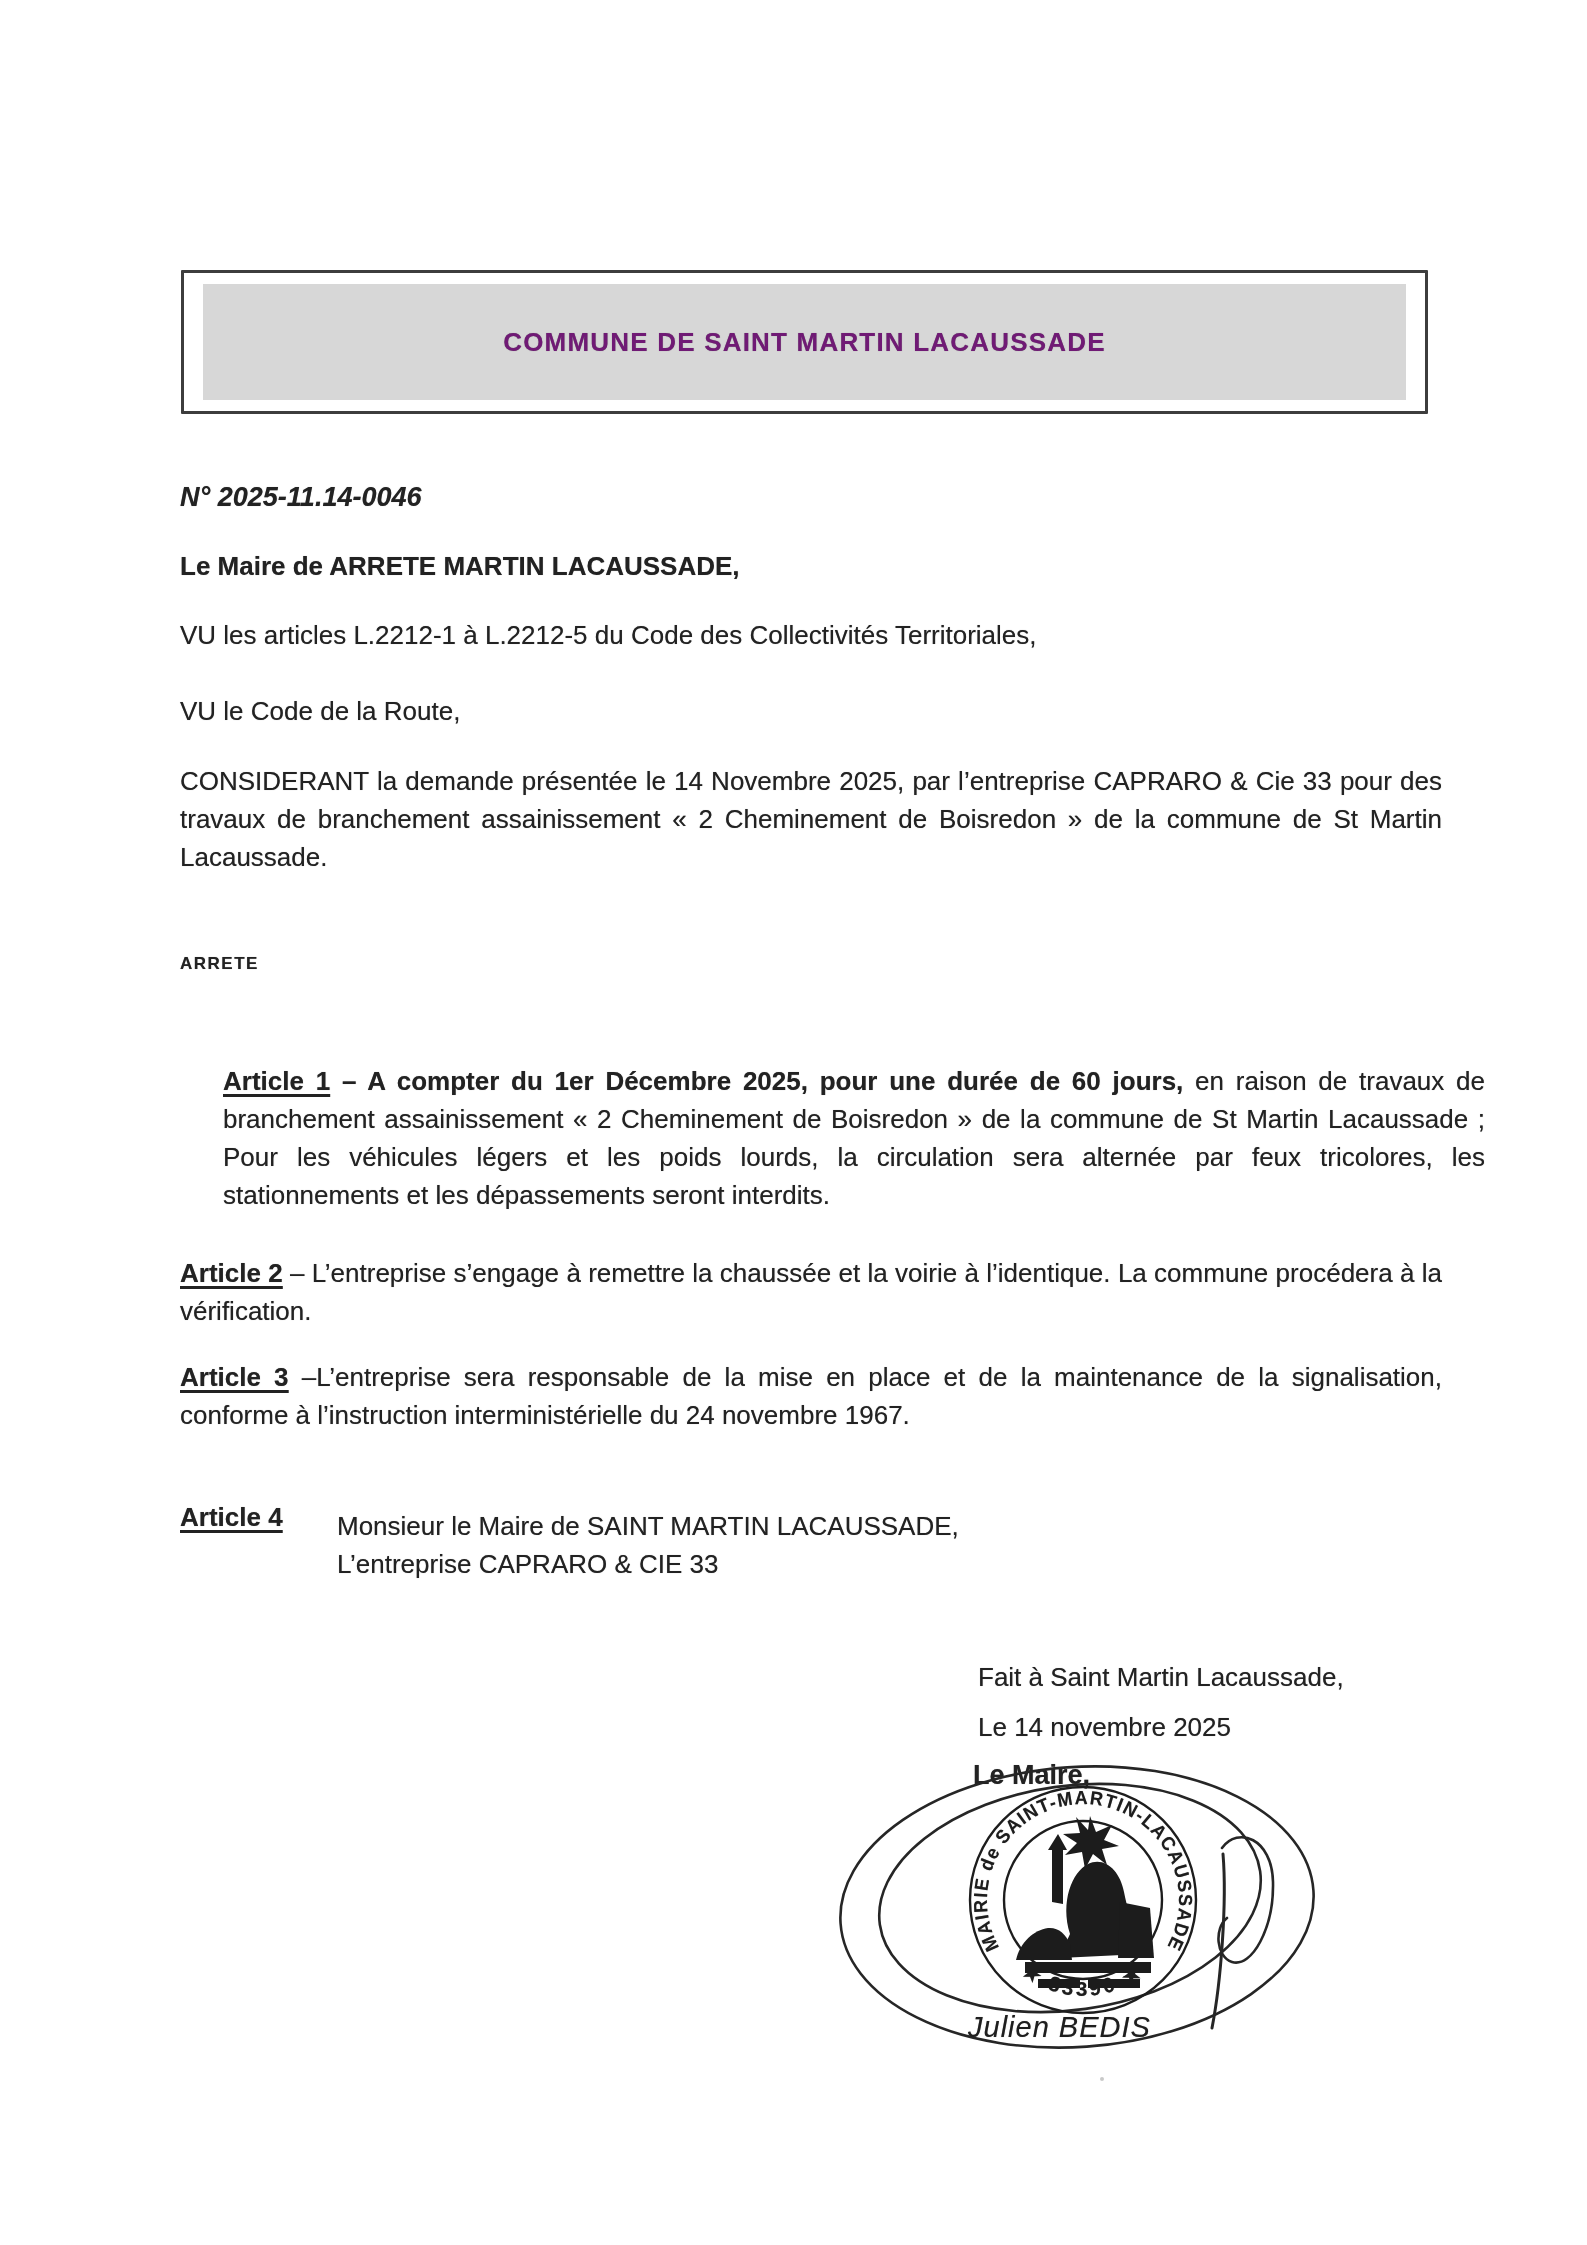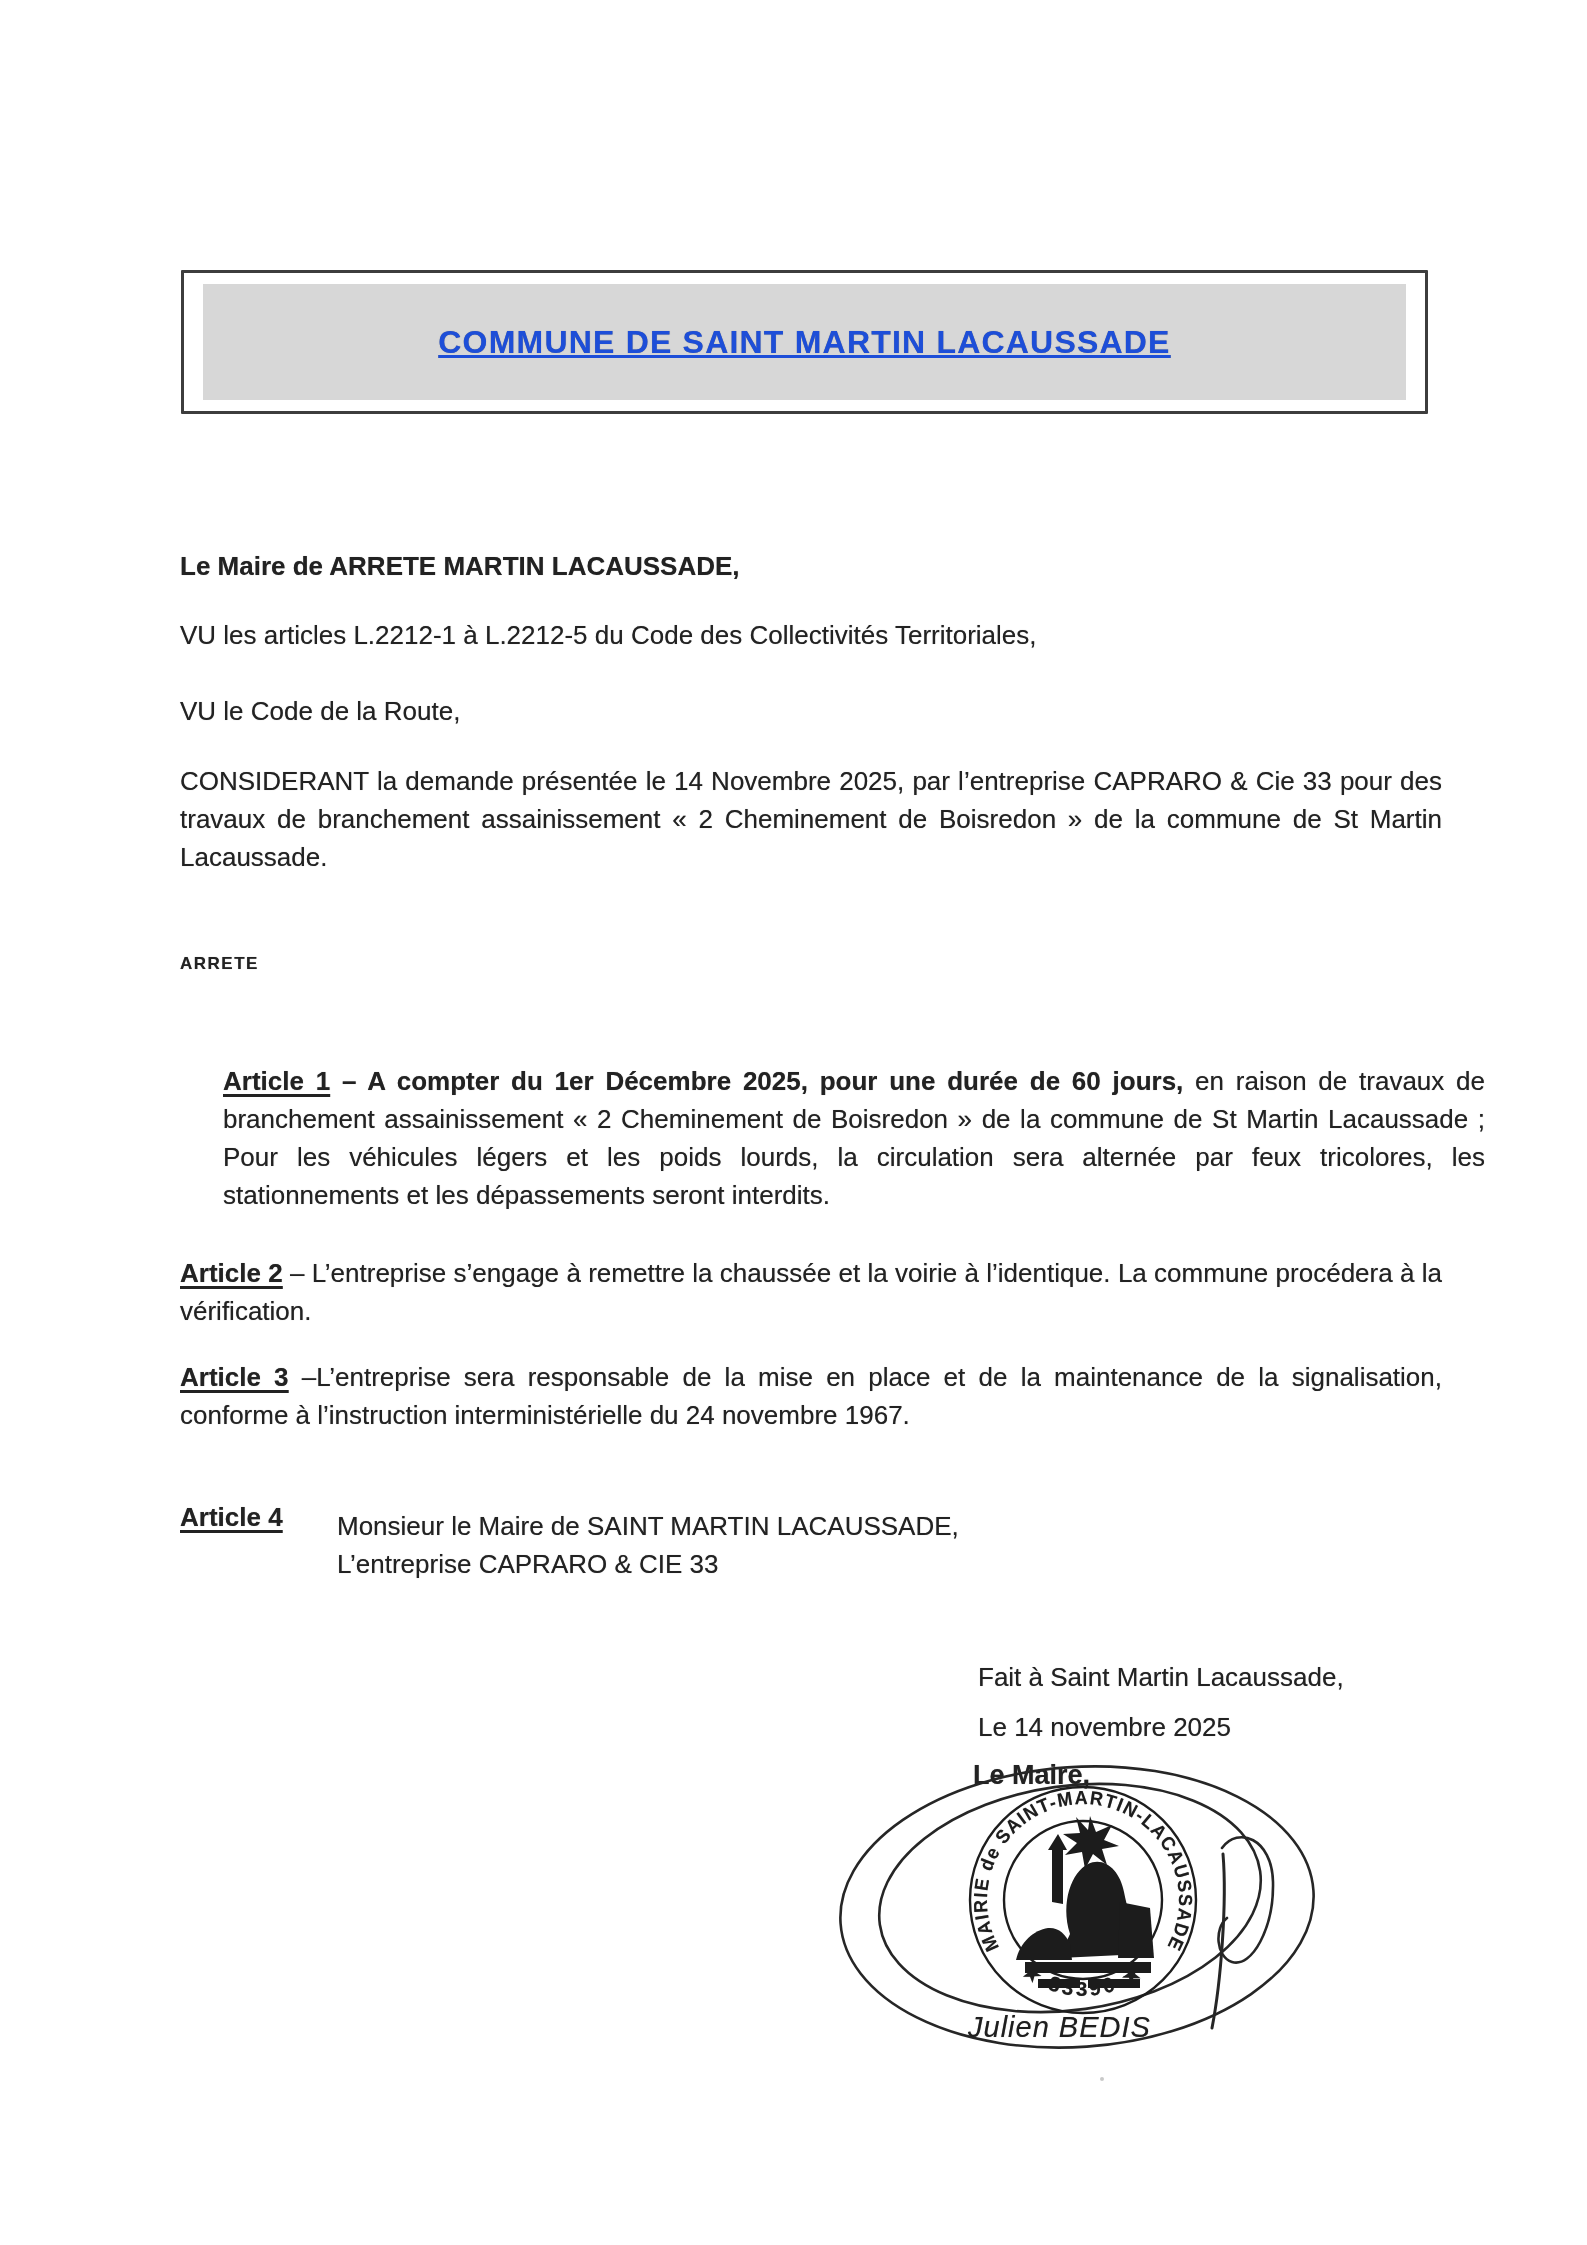--- a/index.html
+++ b/index.html
@@ -19,23 +19,22 @@
     left:181px;top:270px;width:1241px;height:138px;
     border:3px solid #3d3d3d;border-radius:1px;
     background:#ffffff;
   }
   .header-inner{
     position:absolute;top:11px;bottom:11px;left:19px;right:19px;
     background:#d7d7d7;
     display:flex;align-items:center;justify-content:center;
   }
   .header-title{
-    font-size:32px;font-weight:bold;letter-spacing:1.2px;color:#1d4ed8;
+    font-size:26px;font-weight:bold;letter-spacing:1.2px;color:#701a75;
     white-space:nowrap;
-    text-decoration:underline;
   }
   
   .block{left:180px;width:1262px;margin:0;}
   .ref{top:478px;font-weight:bold;font-style:italic;font-size:27px;}
   .mayor{top:547px;font-weight:bold;}
   .vu1{top:616px;}
   .vu2{top:692px;}
   .considerant{top:762px;text-align:justify;}
   .arrete{top:945px;text-align:left;font-weight:bold;font-size:17px;letter-spacing:1.5px;}
   .art1{top:1062px;text-align:justify;margin-left:43px;}
@@ -58,20 +57,21 @@
 <body>
 
 <div class="page">
 
   <div class="abs header-box">
     <div class="header-inner">
       <span class="header-title">COMMUNE DE SAINT MARTIN LACAUSSADE</span>
     </div>
   </div>
 
+  <p class="abs block ref">N° 2025-11.14-0046</p>
   <p class="abs block mayor">Le Maire de ARRETE MARTIN LACAUSSADE,</p>
   <p class="abs block vu1">VU les articles L.2212-1 à L.2212-5 du Code des Collectivités Territoriales,</p>
   <p class="abs block vu2">VU le Code de la Route,</p>
   <p class="abs block considerant">CONSIDERANT la demande présentée le 14 Novembre 2025, par l’entreprise CAPRARO &amp; Cie 33 pour des travaux de branchement assainissement « 2 Cheminement de Boisredon » de la commune de St Martin Lacaussade.</p>
 
   <p class="abs block arrete">ARRETE</p>
 
   <p class="abs block art1"><span class="art-label">Article 1</span><span class="b"> – A compter du 1er Décembre 2025, pour une durée de 60 jours,</span><span> en raison de travaux de branchement assainissement « 2 Cheminement de Boisredon » de la commune de St Martin Lacaussade ; Pour les véhicules légers et les poids lourds, la circulation sera alternée par feux tricolores, les stationnements et les dépassements seront interdits.</span></p>
 
   <p class="abs block art2"><span class="art-label">Article 2</span><span> – L’entreprise s’engage à remettre la chaussée et la voirie à l’identique. La commune procédera à la vérification.</span></p>

